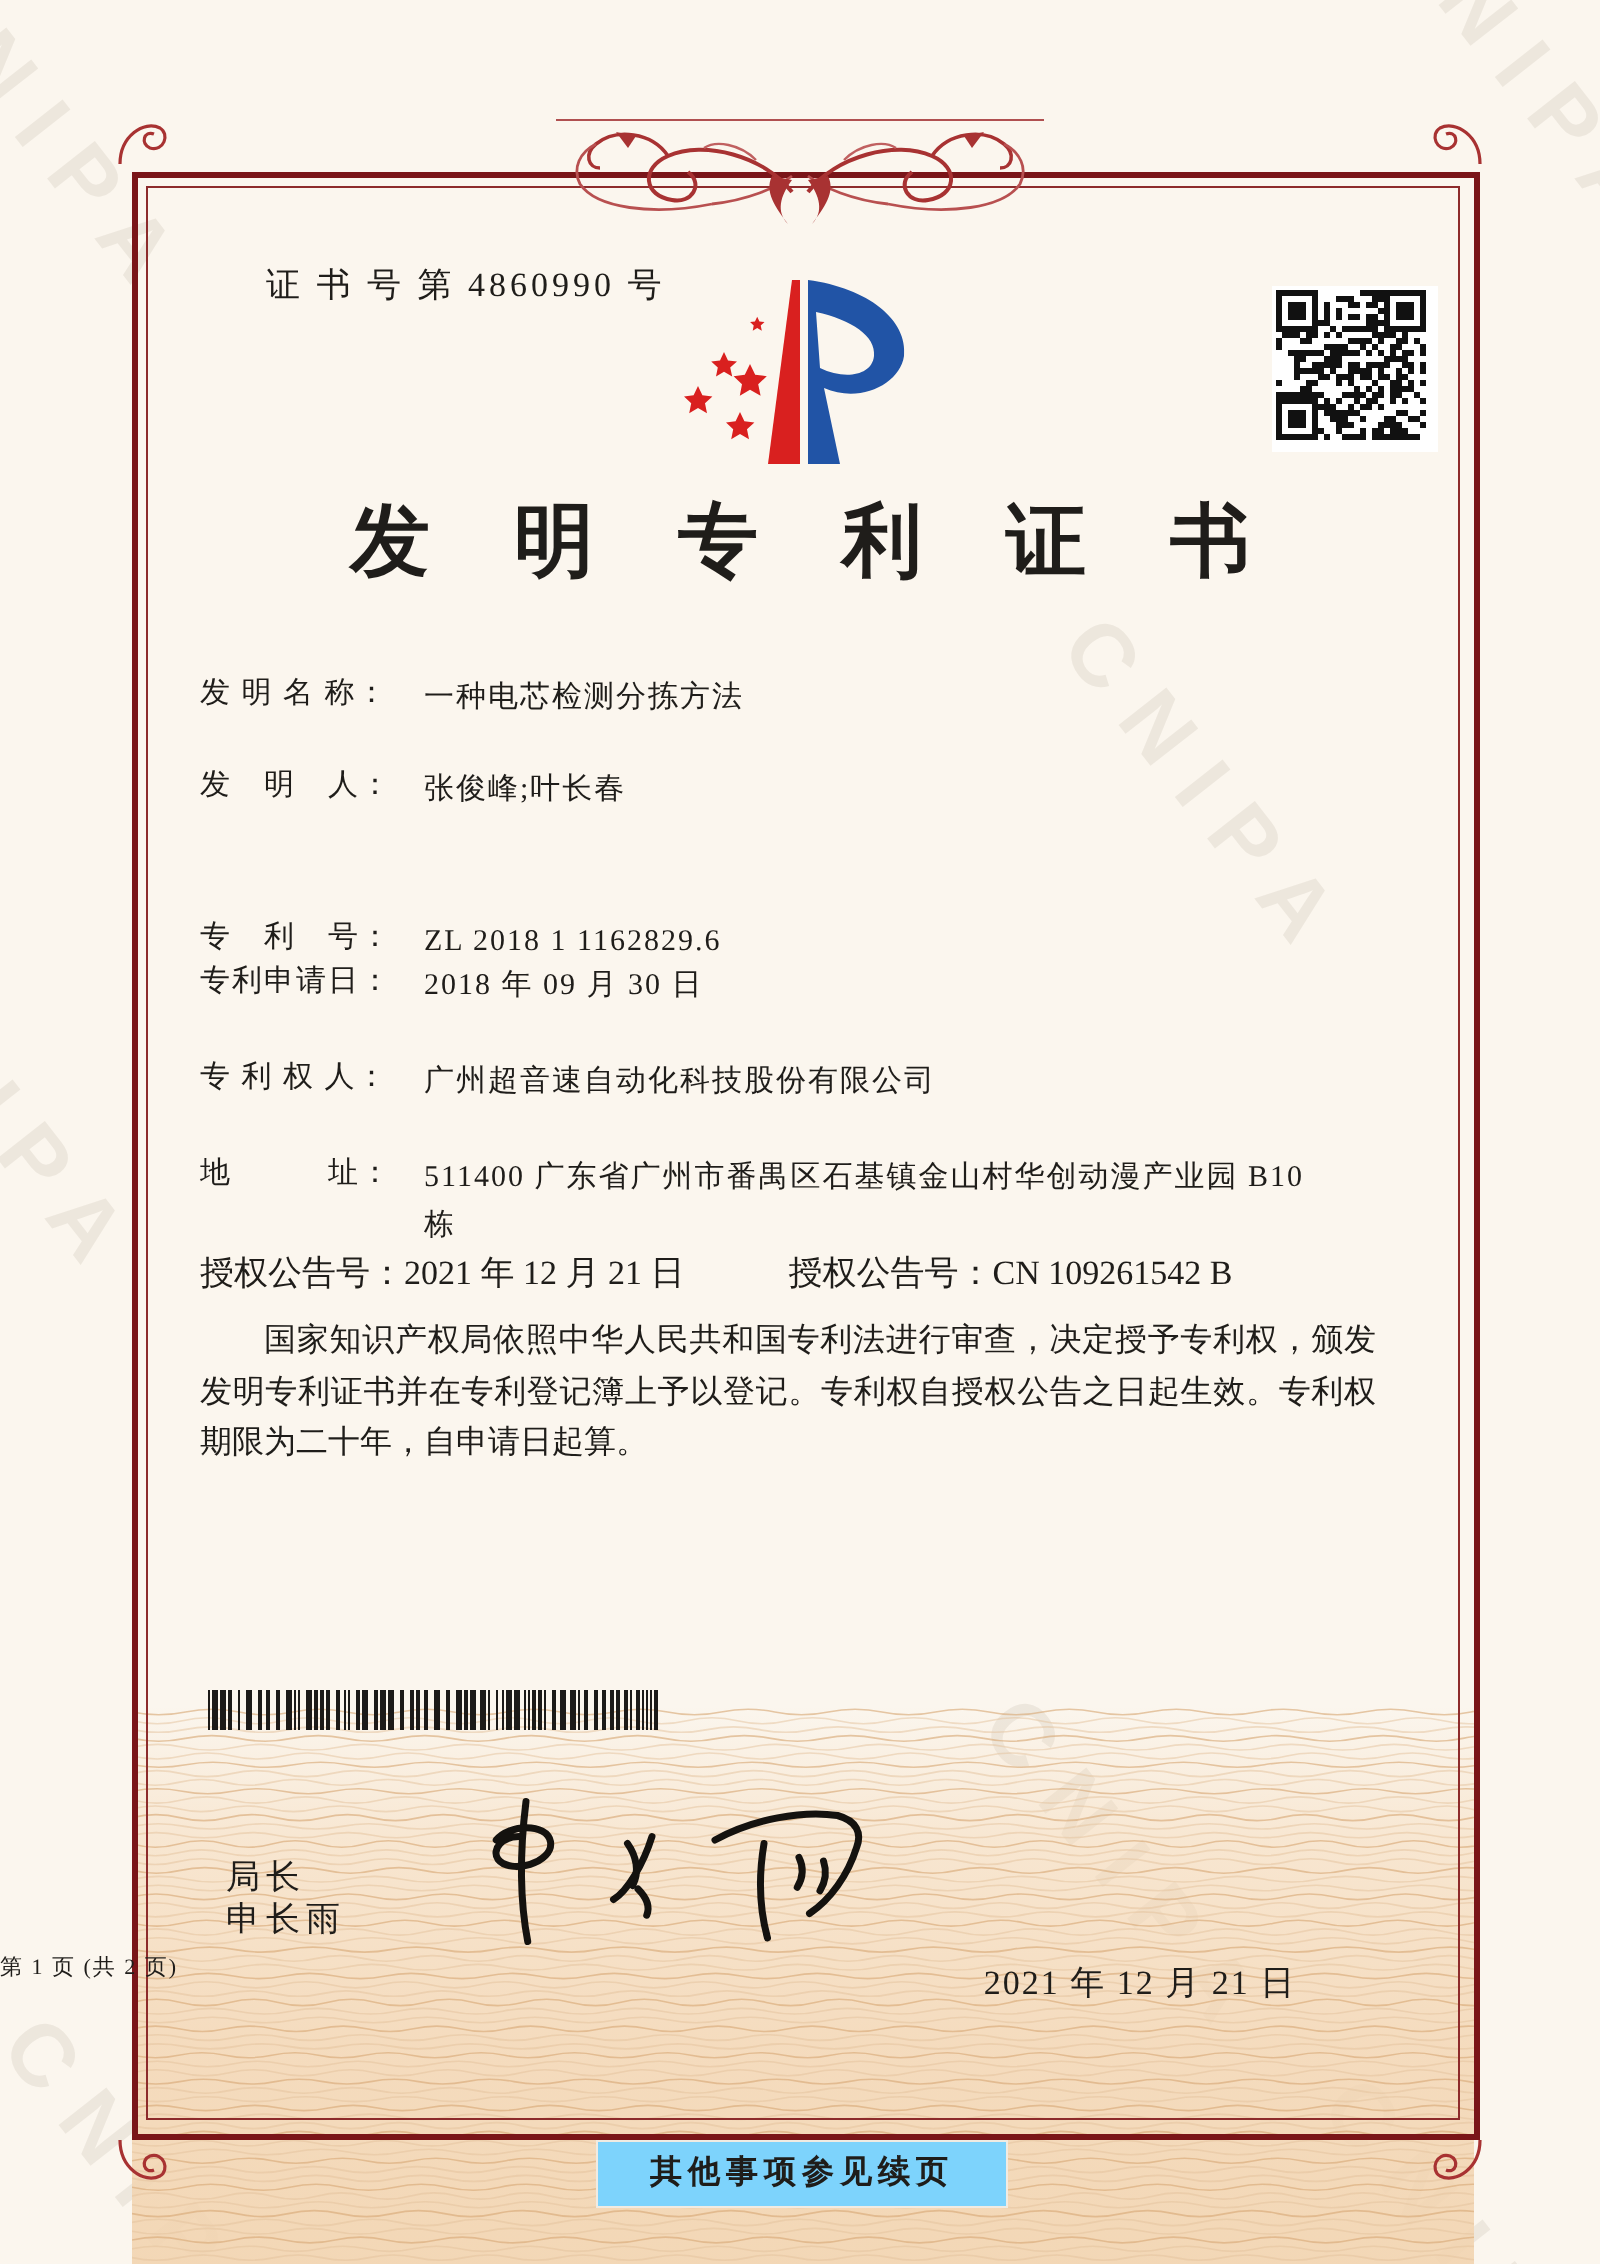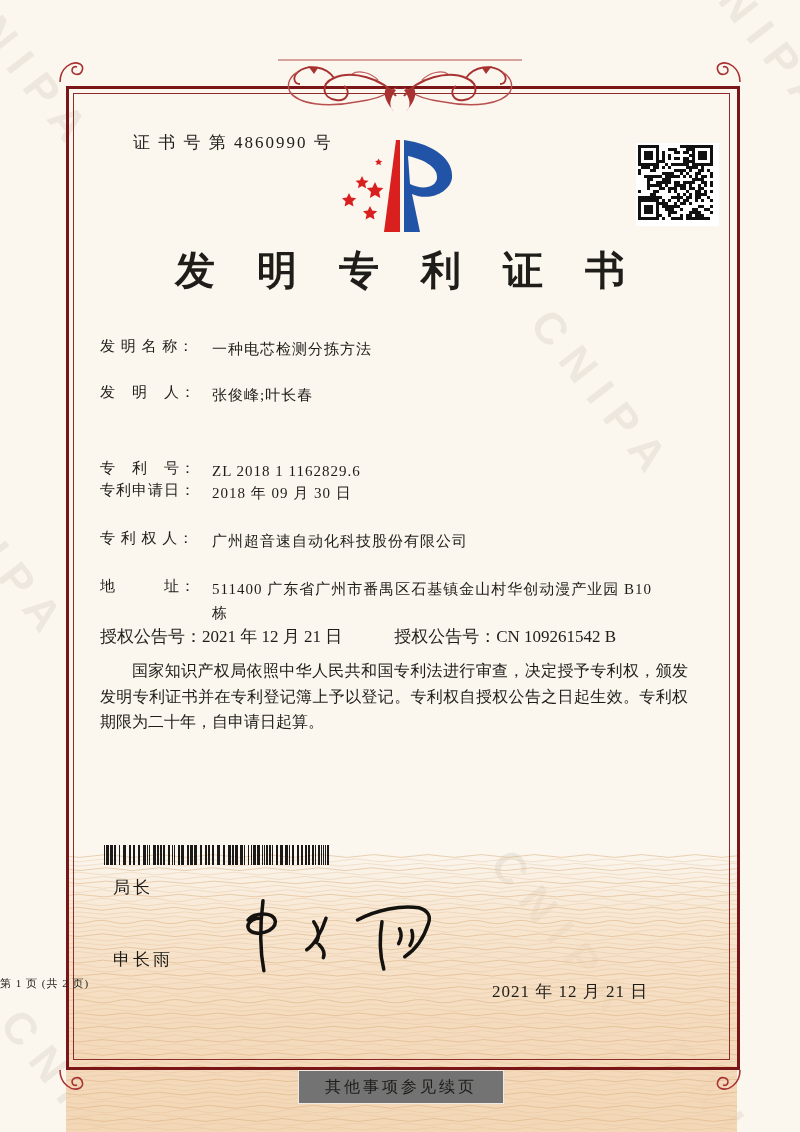--- a/index.html
+++ b/index.html
@@ -26,28 +26,28 @@
   .grant-row{left:100px;top:625px;font-size:17px;}
   .grant-no-label{margin-left:52px;}
   
   .body-text{left:100px;top:658px;width:604px;font-size:16px;line-height:25.5px;
              text-align:justify;font-style:normal;}
   .body-text p{margin:0 16px 1px 0;text-indent:2em;}
   
   .wave-band{left:66px;top:853px;width:671px;height:279px;
              background:linear-gradient(to bottom,rgba(246,224,196,0) 0%,rgba(245,217,184,.55) 25%,rgba(243,213,178,.8) 60%,rgba(242,212,176,.9) 100%);}
   .barcode-wrap{left:104px;top:845px;width:228px;height:20px;}
-  .sig-title{left:113px;top:876px;font-size:17px;letter-spacing:3px;}
+  .sig-title{left:113px;top:927px;font-size:17px;letter-spacing:3px;}
   .sig-name{left:113px;top:948px;font-size:17px;letter-spacing:3px;}
   .sig-svg{left:228px;top:888px;}
   .issue-date{left:460px;top:980px;width:220px;text-align:center;font-size:17px;letter-spacing:1px;}
   .page-info{left:0;top:976px;width:800px;text-align:left;font-size:11px;letter-spacing:1px;}
-  .footer-note{left:298px;top:1070px;width:204px;height:32px;background:#737373;
+  .footer-note{left:298px;top:1070px;width:204px;height:32px;background:#7dd3fc;
                border:1px solid #f0ebe2;text-align:center;line-height:32px;font-size:16px;
-               letter-spacing:3px;}
+               letter-spacing:3px;font-weight:bold;}
 </style>
 </head>
 <body>
 
 <div class="wm" style="left:-20px;top:-30px;">CNIPA</div>
 <div class="wm" style="left:720px;top:-60px;">CNIPA</div>
 <div class="wm" style="left:560px;top:300px;">CNIPA</div>
 <div class="wm" style="left:-45px;top:460px;">CNIPA</div>
 <div class="wm" style="left:520px;top:840px;">CNIPA</div>
 <div class="wm" style="left:30px;top:1000px;">CNIPA</div>

